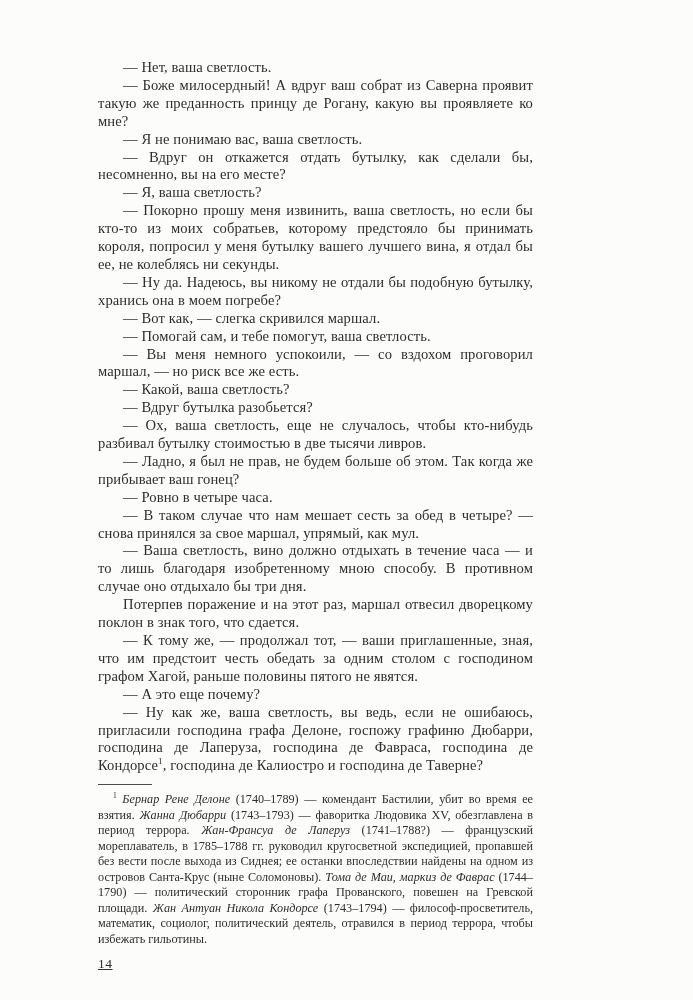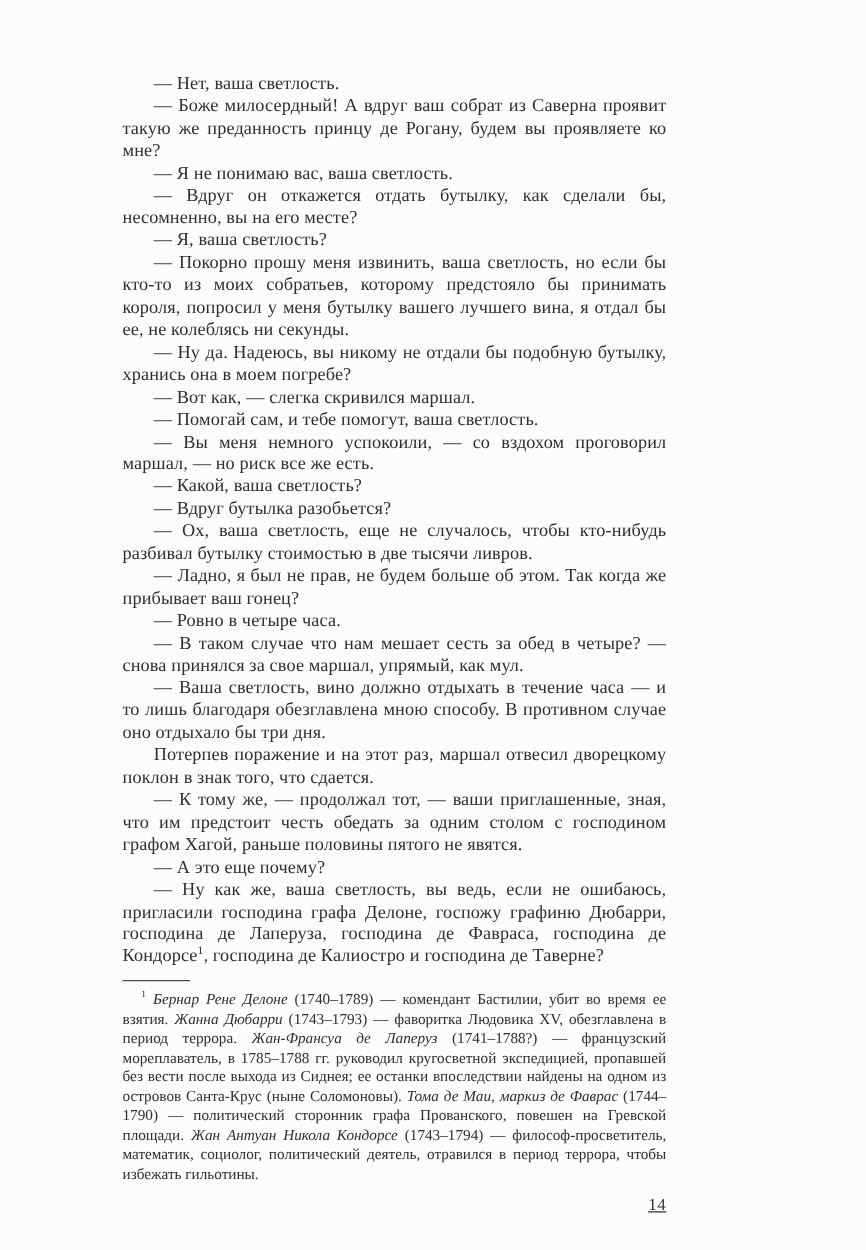--- a/index.html
+++ b/index.html
@@ -54,48 +54,48 @@
     text-align: justify;
     text-indent: 15px;
     hyphens: auto;
     -webkit-hyphens: auto;
   }
   .fn-text em, .body-text em {
     font-style: italic;
   }
   .page-number {
     margin-top: 9px;
-    text-align: right;
+    text-align: left;
     font-size: 13.5px;
     letter-spacing: 0.5px;
     text-decoration: underline;
   }
 </style>
 </head>
 <body style="--paper: #fcfcfa; --ink: #2e2e2e;">
 
 <div class="page">
   <div class="body-text">
       <p class="para"><span>— Нет, ваша светлость.</span></p>
-      <p class="para"><span>— Боже милосердный! А вдруг ваш собрат из Саверна проявит такую же преданность принцу де Рогану, будем вы проявляете ко мне?</span></p>
+      <p class="para"><span>— Боже милосердный! А вдруг ваш собрат из Саверна проявит такую же преданность принцу де Рогану, какую вы проявляете ко мне?</span></p>
       <p class="para"><span>— Я не понимаю вас, ваша светлость.</span></p>
       <p class="para"><span>— Вдруг он откажется отдать бутылку, как сделали бы, несомненно, вы на его месте?</span></p>
       <p class="para"><span>— Я, ваша светлость?</span></p>
       <p class="para"><span>— Покорно прошу меня извинить, ваша светлость, но если бы кто-то из моих собратьев, которому предстояло бы принимать короля, попросил у меня бутылку вашего лучшего вина, я отдал бы ее, не колеблясь ни секунды.</span></p>
       <p class="para"><span>— Ну да. Надеюсь, вы никому не отдали бы подобную бутылку, хранись она в моем погребе?</span></p>
       <p class="para"><span>— Вот как, — слегка скривился маршал.</span></p>
       <p class="para"><span>— Помогай сам, и тебе помогут, ваша светлость.</span></p>
       <p class="para"><span>— Вы меня немного успокоили, — со вздохом проговорил маршал, — но риск все же есть.</span></p>
       <p class="para"><span>— Какой, ваша светлость?</span></p>
       <p class="para"><span>— Вдруг бутылка разобьется?</span></p>
       <p class="para"><span>— Ох, ваша светлость, еще не случалось, чтобы кто-нибудь разбивал бутылку стоимостью в две тысячи ливров.</span></p>
       <p class="para"><span>— Ладно, я был не прав, не будем больше об этом. Так когда же прибывает ваш гонец?</span></p>
       <p class="para"><span>— Ровно в четыре часа.</span></p>
       <p class="para"><span>— В таком случае что нам мешает сесть за обед в четыре? — снова принялся за свое маршал, упрямый, как мул.</span></p>
-      <p class="para"><span>— Ваша светлость, вино должно отдыхать в течение часа — и то лишь благодаря обезглавлена мною способу. В противном случае оно отдыхало бы три дня.</span></p>
+      <p class="para"><span>— Ваша светлость, вино должно отдыхать в течение часа — и то лишь благодаря изобретенному мною способу. В противном случае оно отдыхало бы три дня.</span></p>
       <p class="para"><span>Потерпев поражение и на этот раз, маршал отвесил дворецкому поклон в знак того, что сдается.</span></p>
       <p class="para"><span>— К тому же, — продолжал тот, — ваши приглашенные, зная, что им предстоит честь обедать за одним столом с господином графом Хагой, раньше половины пятого не явятся.</span></p>
       <p class="para"><span>— А это еще почему?</span></p>
       <p class="para"><span>— Ну как же, ваша светлость, вы ведь, если не ошибаюсь, пригласили господина графа Делоне, госпожу графиню Дюбарри, господина де Лаперуза, господина де Фавраса, господина де Кондорсе</span><sup>1</sup><span>, господина де Калиостро и господина де Таверне?</span></p>
     </div>
   <div class="footnote">
     <div class="fn-rule"></div>
     <p class="fn-text"><sup>1</sup><span> </span><em>Бернар Рене Делоне</em><span> (1740–1789) — комендант Бастилии, убит во время ее взятия. </span><em>Жанна Дюбарри</em><span> (1743–1793) — фаворитка Людовика XV, обезглавлена в период террора. </span><em>Жан-Франсуа де Лаперуз</em><span> (1741–1788?) — французский мореплаватель, в 1785–1788 гг. руководил кругосветной экспедицией, пропавшей без вести после выхода из Сиднея; ее останки впоследствии найдены на одном из островов Санта-Крус (ныне Соломоновы). </span><em>Тома де Маи, маркиз де Фаврас</em><span> (1744–1790) — политический сторонник графа Прованского, повешен на Гревской площади. </span><em>Жан Антуан Никола Кондорсе</em><span> (1743–1794) — философ-просветитель, математик, социолог, политический деятель, отравился в период террора, чтобы избежать гильотины.</span></p>
   </div>
   <div class="page-number">14</div>

